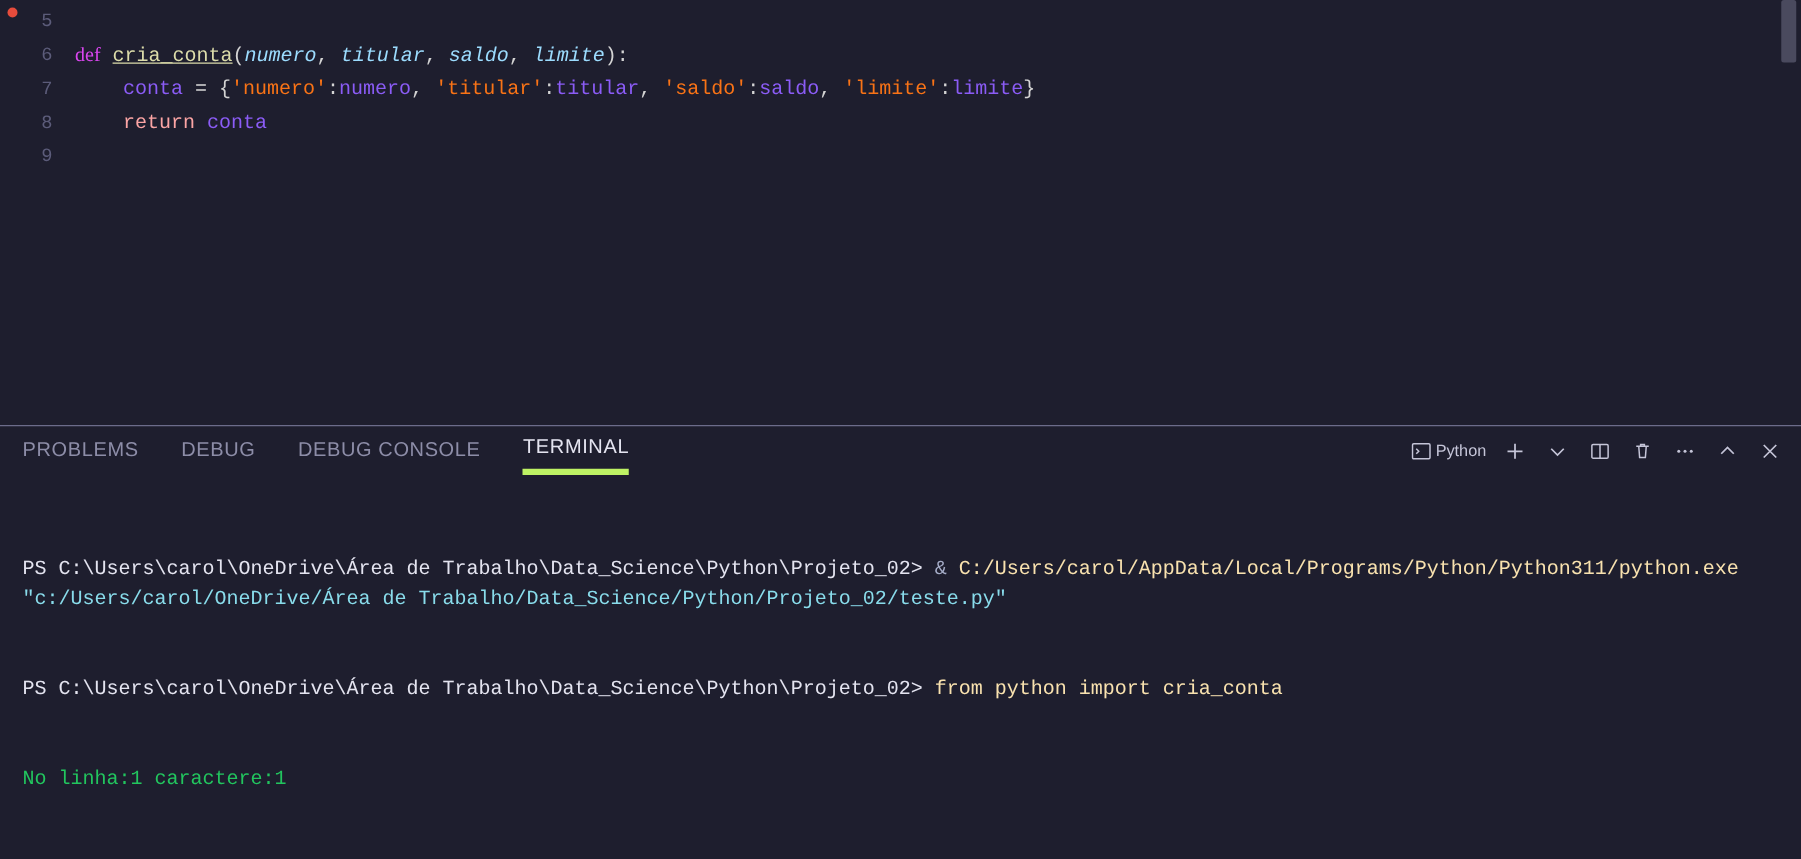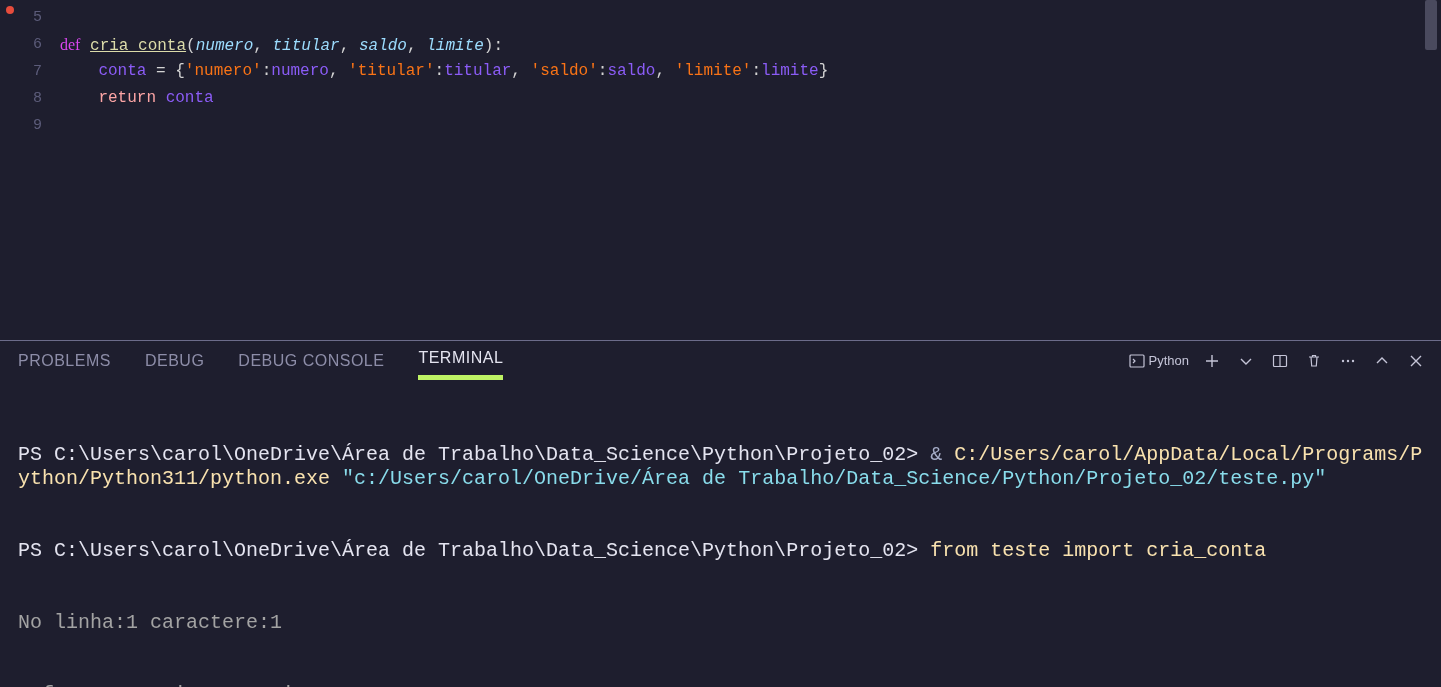--- a/index.html
+++ b/index.html
@@ -116,30 +116,30 @@
   display: flex;
   align-items: center;
   justify-content: center;
   cursor: pointer;
   color: #c5c5d8;
 }
 .icon-btn svg { width: 16px; height: 16px; }
 .terminal {
   flex: 1;
   padding: 14px 18px;
-  font-size: 20px;
+  font-size: 16px;
   line-height: 24px;
   white-space: pre-wrap;
   word-break: break-all;
   overflow: auto;
 }
 .t-white { color: #e4e4f0; }
 .t-yellow { color: #f9e2af; }
 .t-cyan { color: #89dceb; }
-.t-red { color: #a3a3a3; }
+.t-red { color: #22c55e; }
 .t-gray { color: #a6adc8; }
 </style>
 </head>
 <body>
 
 <div class="editor-area">
   <div class="dot"></div>
   <div class="gutter">
       <div class="ln">5</div>
       <div class="ln">6</div>
@@ -205,21 +205,21 @@
     <div class="icon-btn">
       <svg viewBox="0 0 16 16">
           <path d="M3 3l10 10M13 3L3 13" stroke="currentColor" stroke-width="1.4"></path>
         </svg>
     </div>
   </div>
 </div>
 
 <div class="terminal">
   <div><span class="t-white">PS C:\Users\carol\OneDrive\Área de Trabalho\Data_Science\Python\Projeto_02&gt;</span><span class="t-gray"> &amp; </span><span class="t-yellow">C:/Users/carol/AppData/Local/Programs/Python/Python311/python.exe </span><span class="t-cyan">"c:/Users/carol/OneDrive/Área de Trabalho/Data_Science/Python/Projeto_02/teste.py"</span></div>
-  <div><span class="t-white">PS C:\Users\carol\OneDrive\Área de Trabalho\Data_Science\Python\Projeto_02&gt;</span><span class="t-yellow"> from teste import cria_conta</span></div>
+  <div><span class="t-white">PS C:\Users\carol\OneDrive\Área de Trabalho\Data_Science\Python\Projeto_02&gt;</span><span class="t-yellow"> from python import cria_conta</span></div>
   <div class="t-red">No linha:1 caractere:1</div>
   <div class="t-red">+ from teste import cria_conta</div>
   
   
   
   
   
   
 </div>
 

